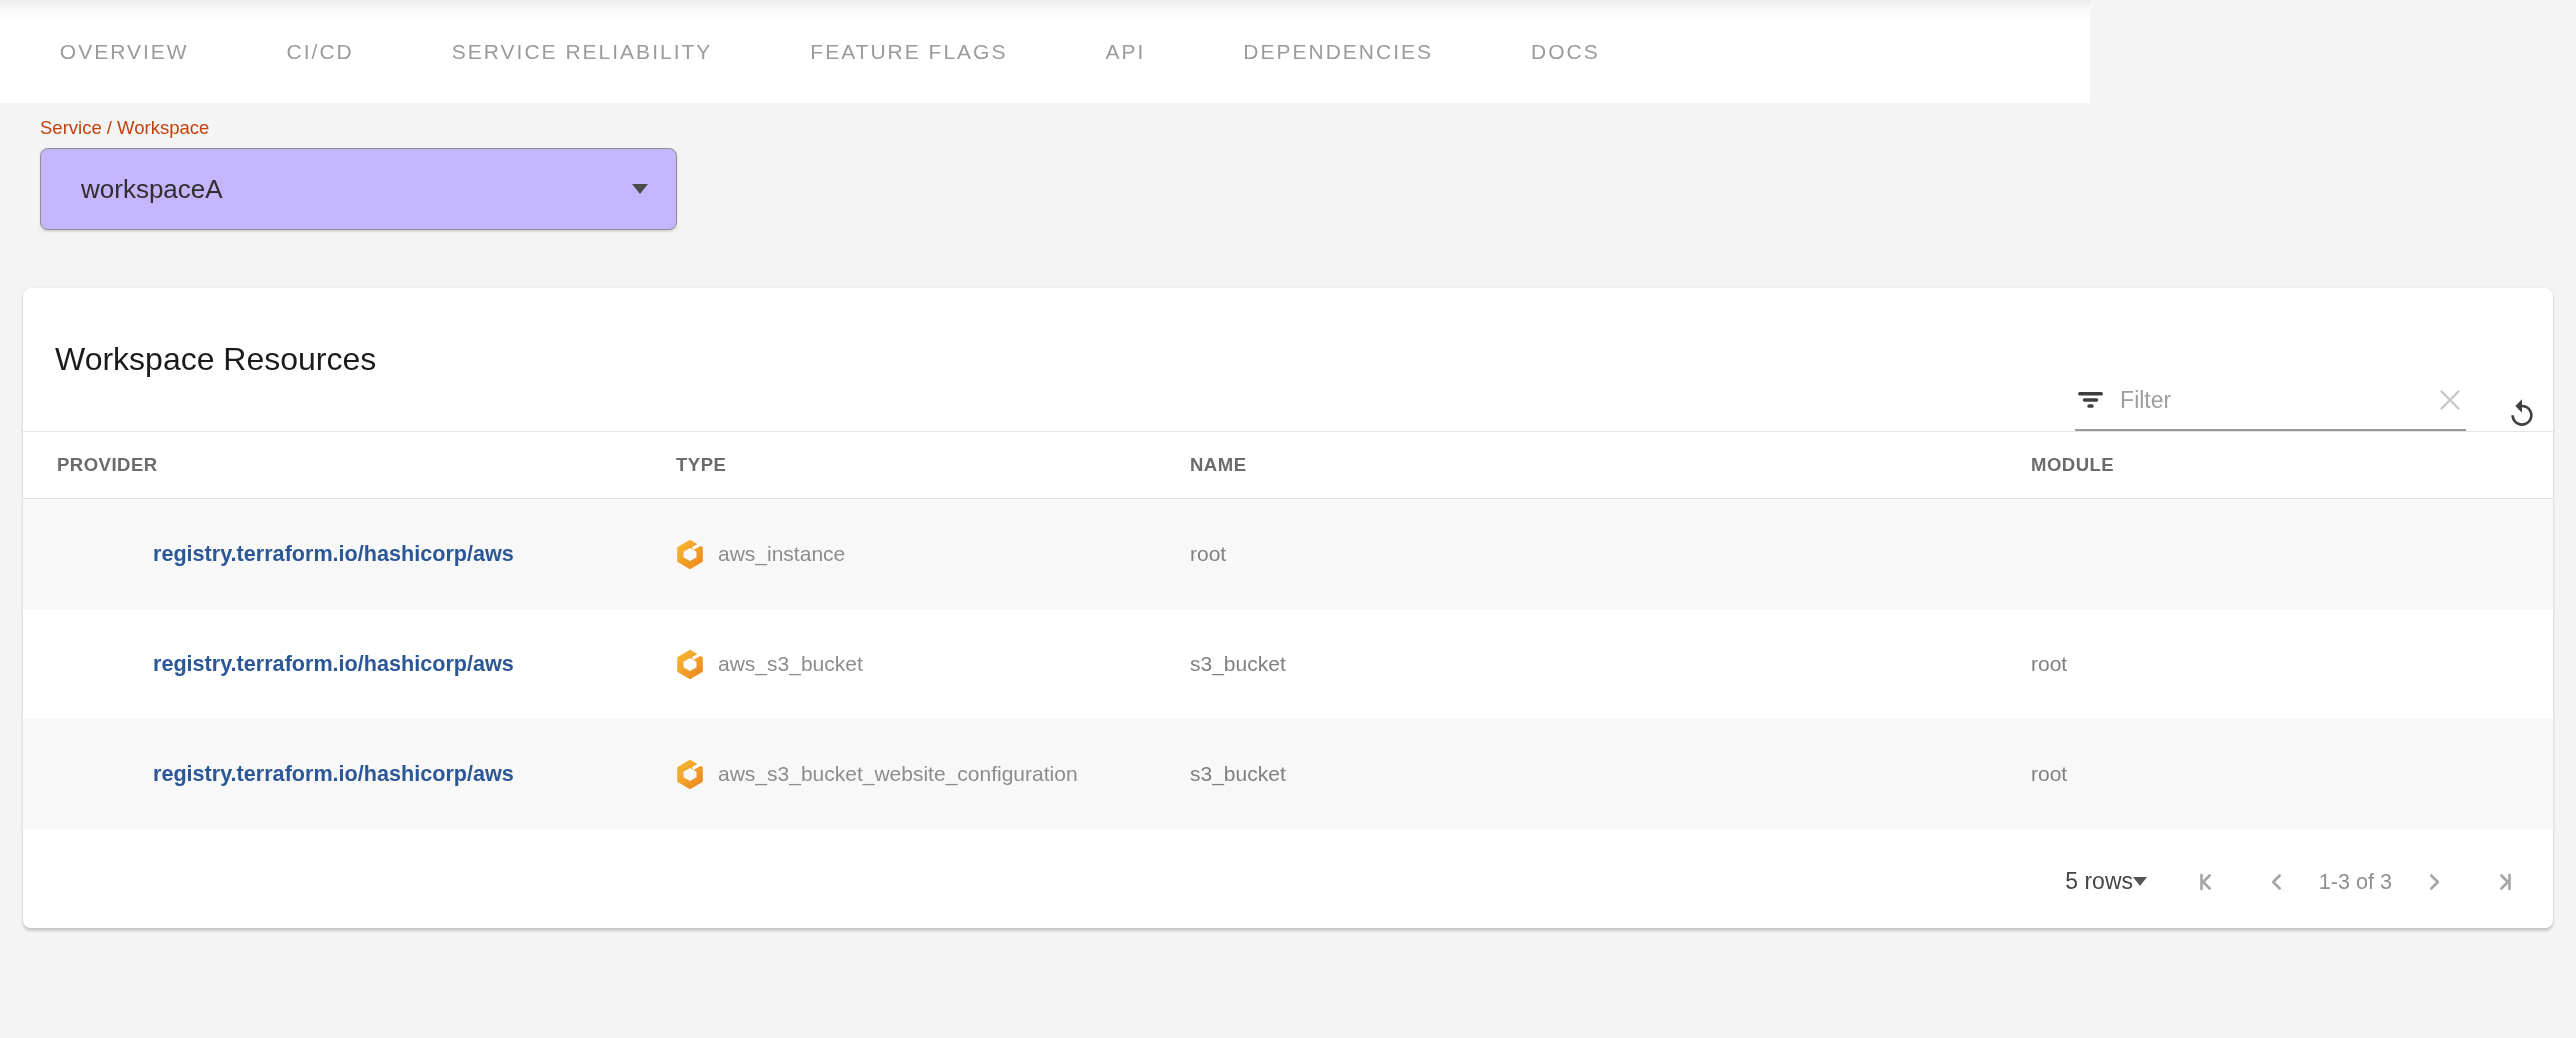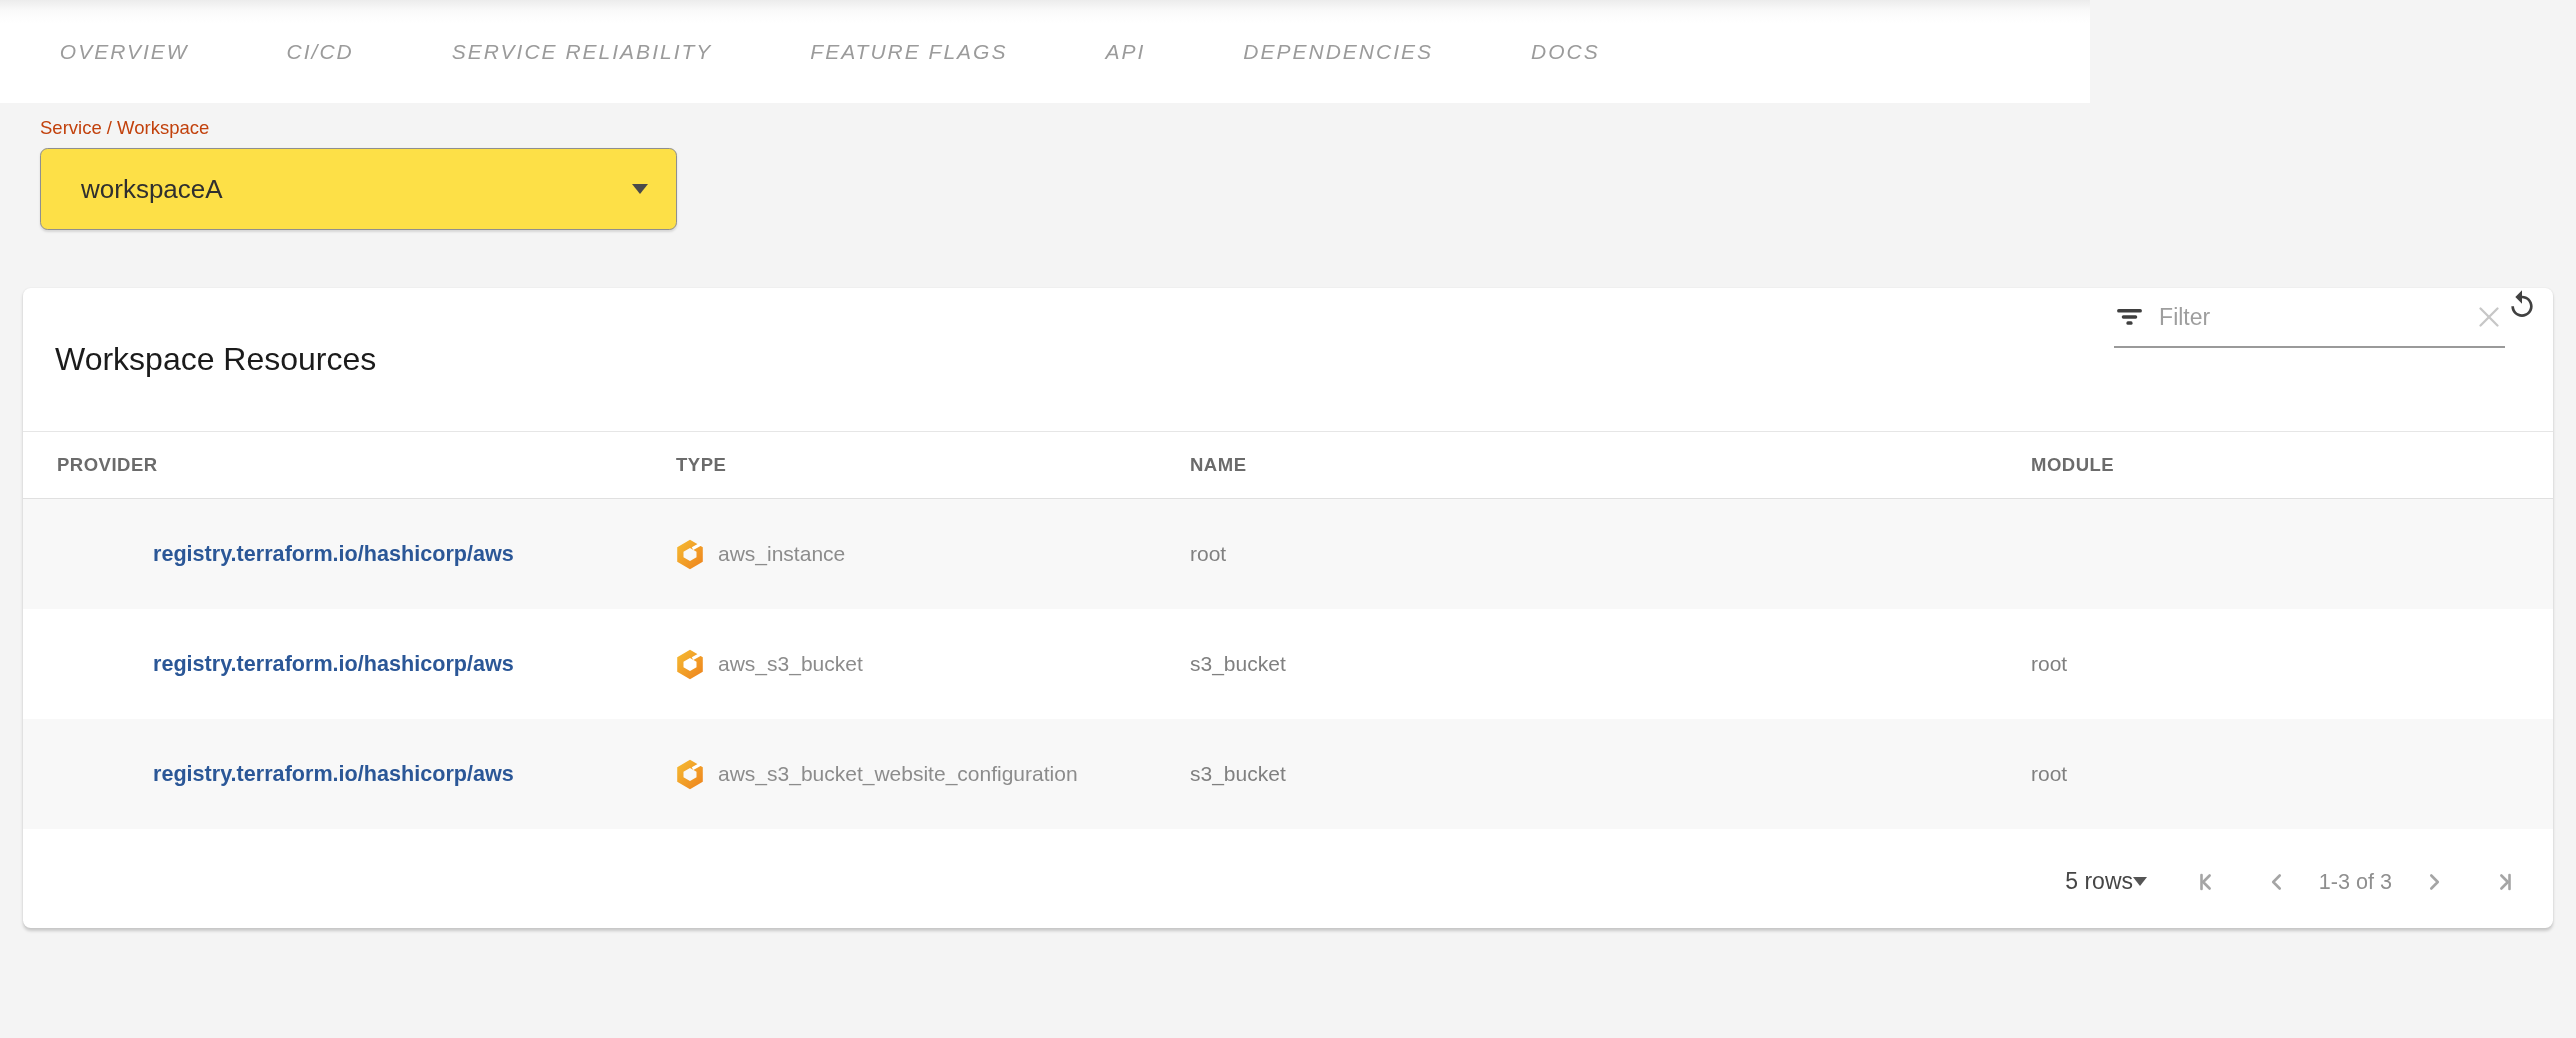--- a/index.html
+++ b/index.html
@@ -2,50 +2,50 @@
 <html style="font-size:12.3px"><head>
 <meta charset="utf-8">
 <style>
   * { margin:0; padding:0; box-sizing:border-box; }
   html,body { width:2576px; height:1038px; overflow:hidden; background:#f4f4f4;
               font-family:"Liberation Sans", sans-serif; }
 
   
   .tabbar { position:absolute; left:0; top:0; width:2090px; height:103px;
             background:linear-gradient(180deg,#ececec 0px,#fafafa 10.8px,#ffffff 23px);
-            display:flex; align-items:stretch; padding-left:10.8px;font-style:italic; }
+            display:flex; align-items:stretch; padding-left:10.8px; }
   .tab { display:flex; align-items:center; padding:0 49px; position:relative;
          font-size:21px; letter-spacing:2px; font-weight:500; color:#9b9b9b;
          text-transform:uppercase; cursor:pointer; }
   .tab.active { color:#1f1f1f; font-weight:700; }
   .tab.active::after { content:""; position:absolute; left:0; right:0; bottom:0;
          height:4.6px; background:#3b5f99; }
 
   
   .picker { position:absolute; left:40px; top:117px; }
   .picker-label { font-size:18.5px; color:#c2410c; margin-bottom:9.3px; }
-  .picker-box { width:637px; height:82px; background:#fde047;
+  .picker-box { width:637px; height:82px; background:#c4b5fd;
                 border:1.5px solid #8f8f8f; border-radius:7.7px;
                 display:flex; align-items:center; padding:0 28px 0 40px;
                 box-shadow:0 1.5px 2.3px rgba(0,0,0,0.12); cursor:pointer; }
   .picker-value { font-size:26px; color:#2f2f2f; flex:1; }
   .caret-down { width:0; height:0; border-left:8.5px solid transparent;
                 border-right:8.5px solid transparent; border-top:10px solid #4a4a4a; }
 
   
   .card { position:absolute; left:23px; top:288px; width:2530px; height:640px;
           background:#ffffff; border-radius:7.7px;
           box-shadow:0 2.3px 3.1px rgba(0,0,0,0.18), 0 0 1.5px rgba(0,0,0,0.08); }
 
   .card-header { position:relative; height:143px; }
   .card-title { position:absolute; left:32px; top:0; height:143px;
                 display:flex; align-items:center;
                 font-size:32px; font-weight:400; color:#1b1b1b; }
   .card-header-right { position:absolute; right:14px; top:0; height:143px;
-                display:flex; align-items:flex-start; }
+                display:flex; align-items:flex-end; gap:39px; }
   .filter-box { width:391px; height:60px; border-bottom:2.3px solid #9a9a9a;
                 display:flex; align-items:center; padding:0 6.2px 0 3.1px; }
   .filter-box svg { flex:none; }
   .filter-input { flex:1; border:none; outline:none; background:transparent;
                 font-size:23px; color:#3c3c3c; margin-left:17px; min-width:0; }
   .filter-input::placeholder { color:#9e9e9e; }
   .clear-btn { flex:none; margin-left:6.2px; cursor:pointer; display:flex; }
   .refresh-btn { width:34px; height:34px; cursor:pointer; display:flex;
                 align-items:center; justify-content:center; }
 

